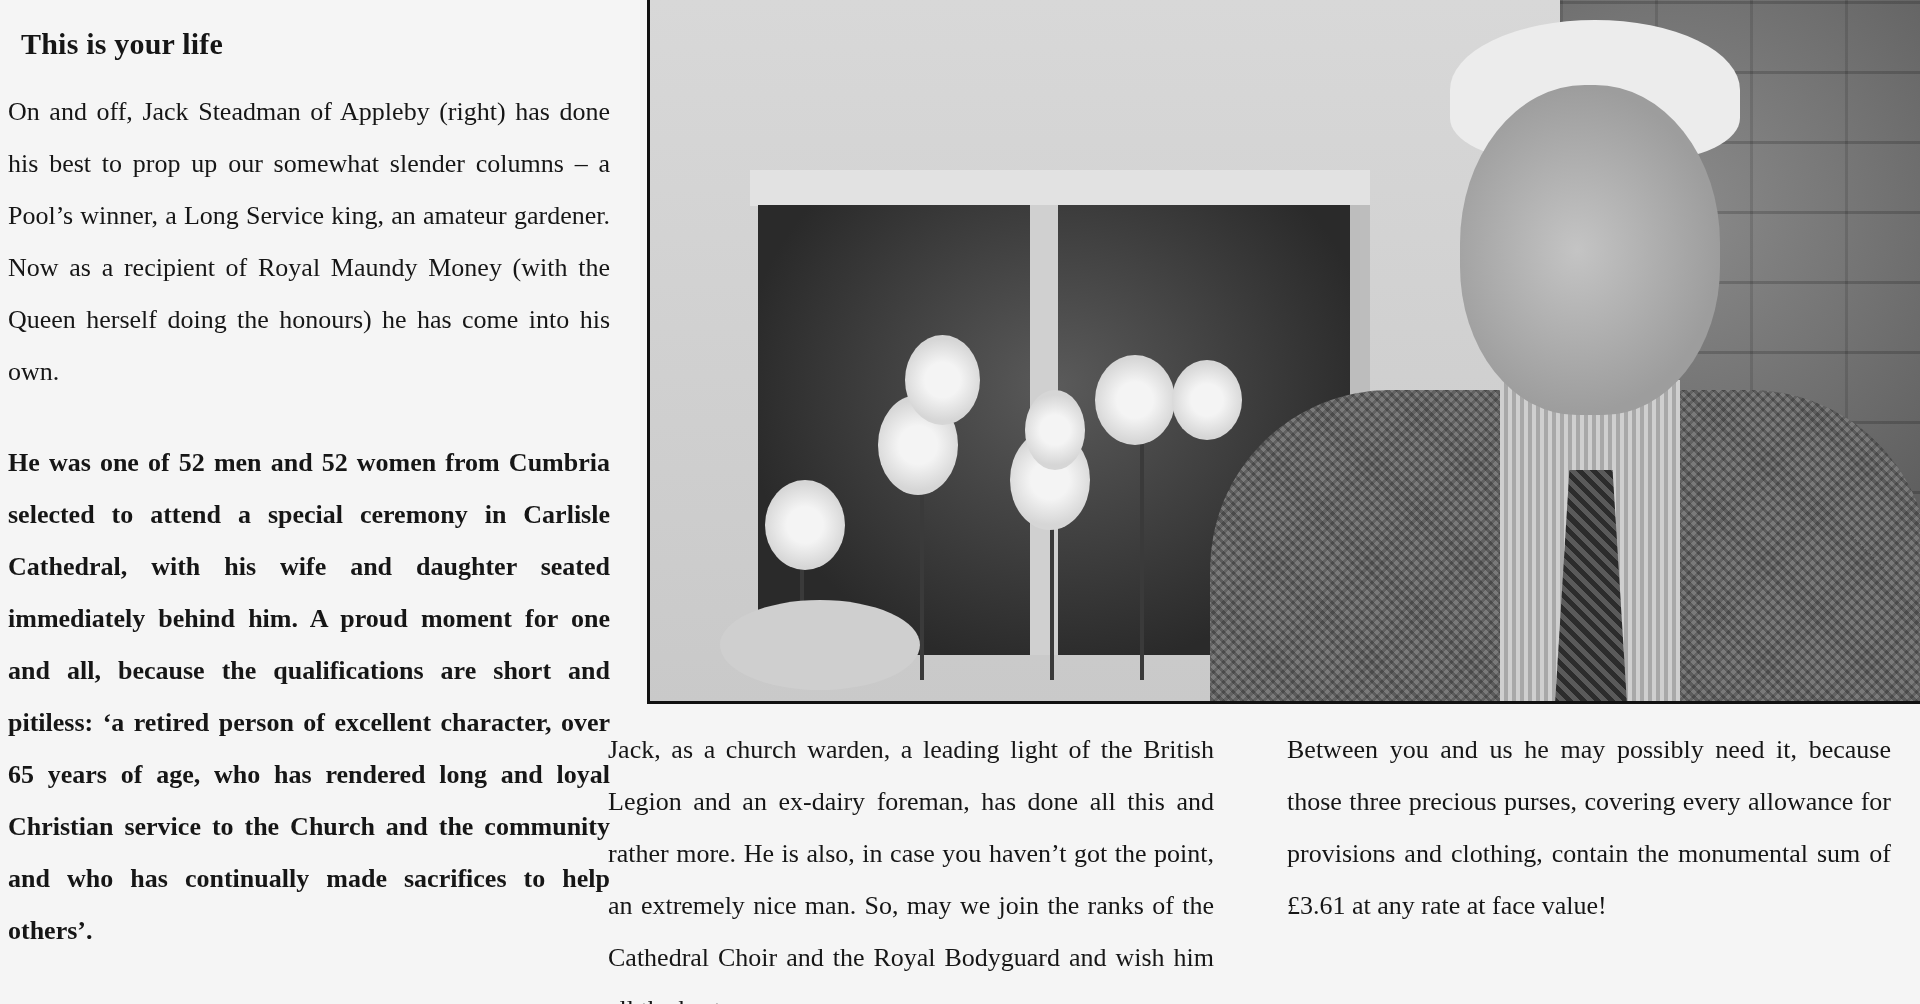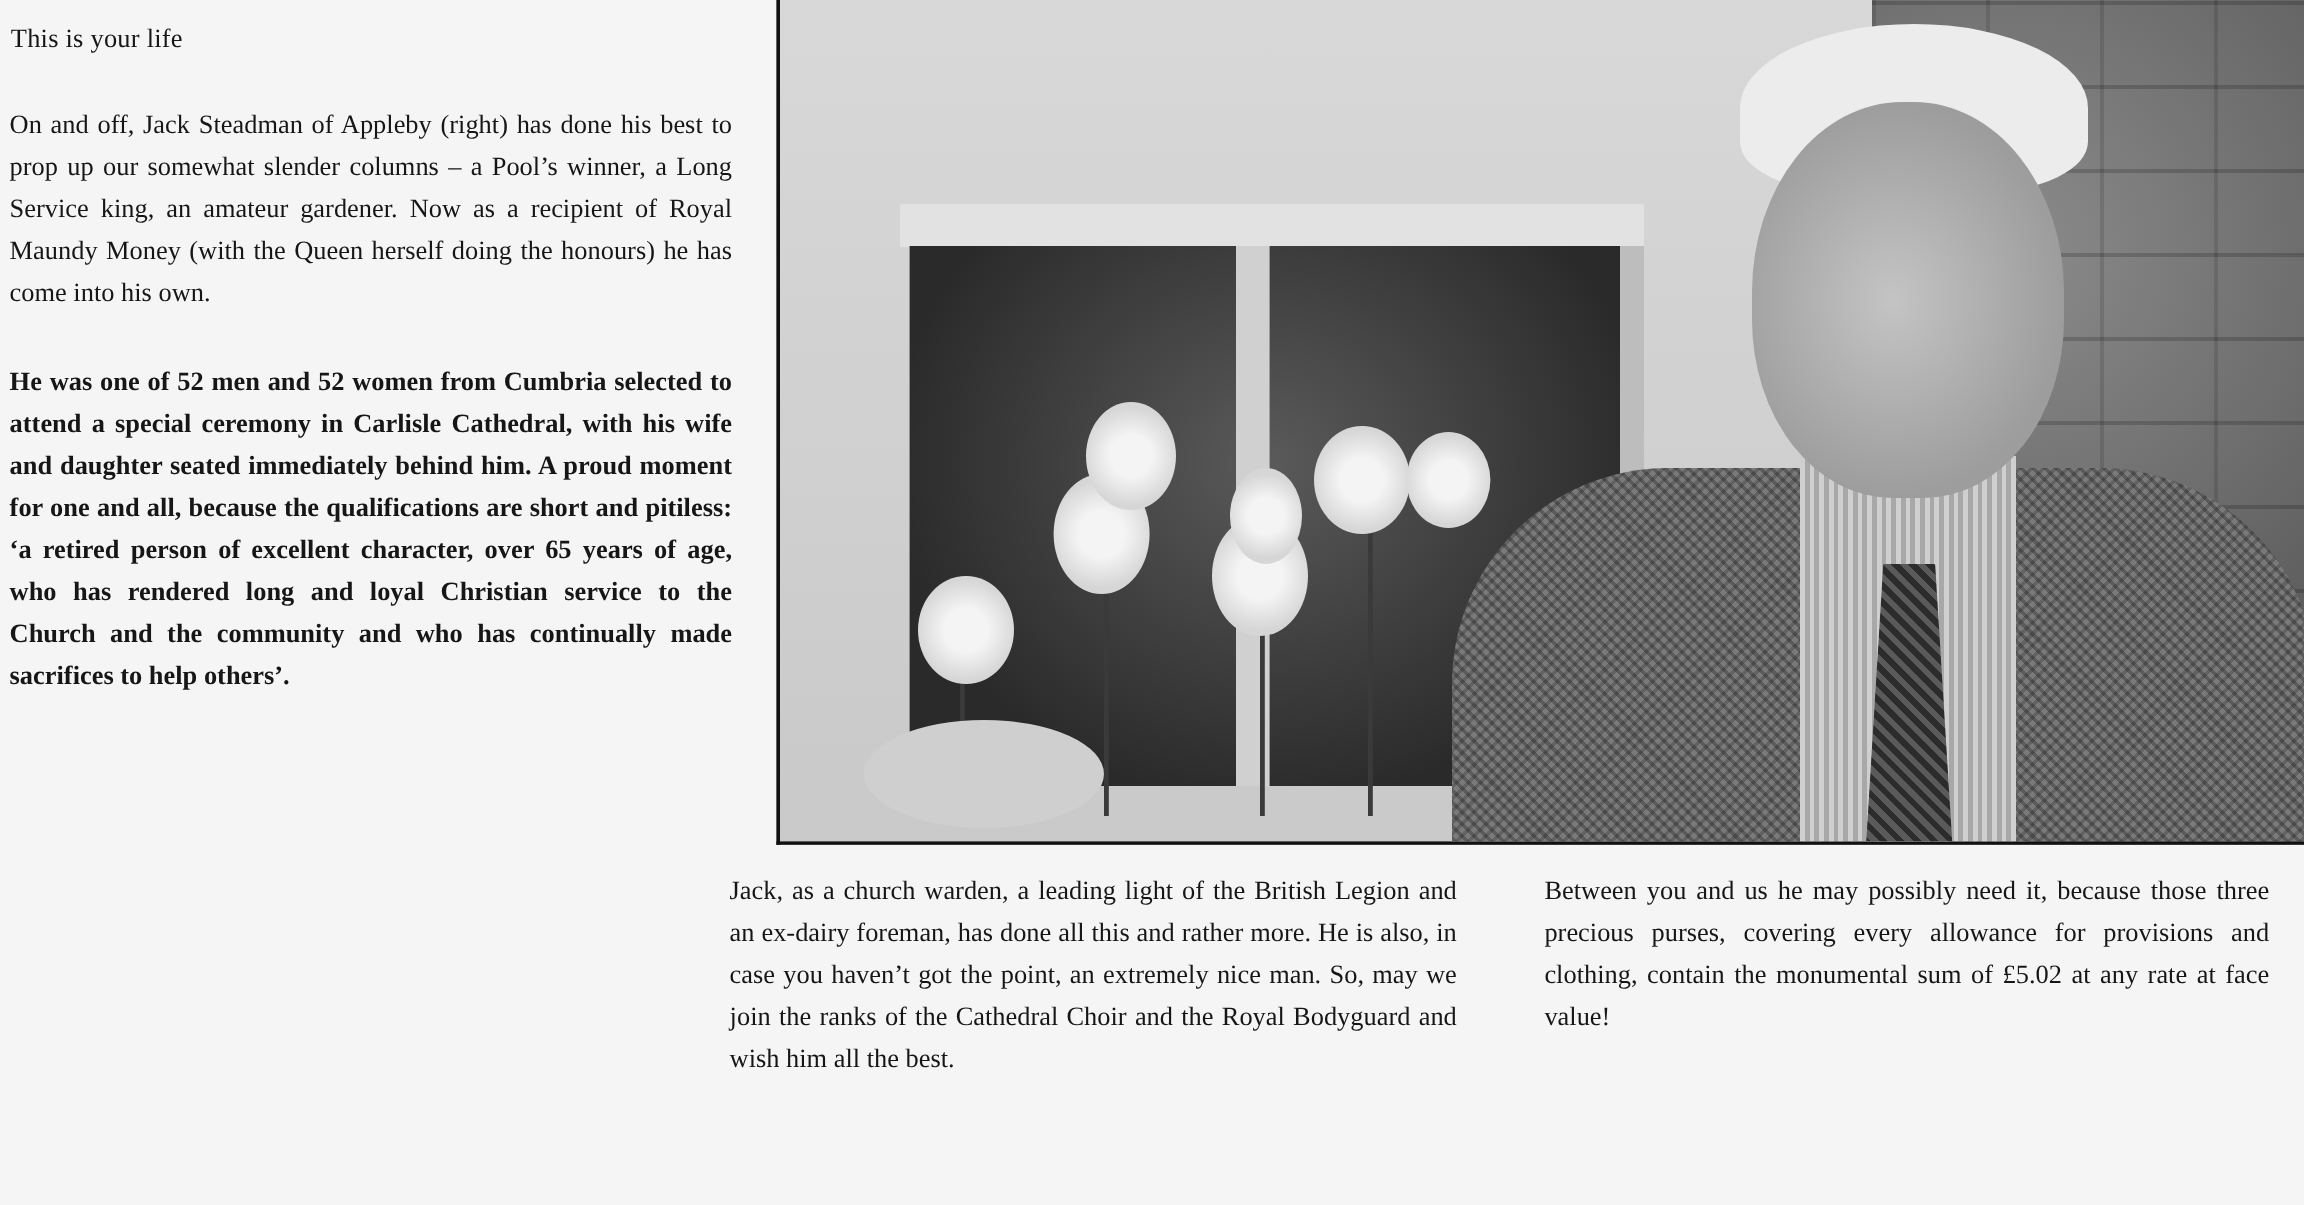--- a/index.html
+++ b/index.html
@@ -2,26 +2,26 @@
 <html><head>
 <meta charset="utf-8">
 <style>
   html, body { margin: 0; padding: 0; }
   body {
     width: 1920px; height: 1004px; overflow: hidden; position: relative;
     background: #f5f5f5; color: #161616;
     font-family: "Liberation Serif", "DejaVu Serif", serif;
   }
   .title {
-    position: absolute; left: 9px; top: 12px; margin: 0;
-    font-size: 22px; font-weight: normal; line-height: 40px; letter-spacing: 0.2px;
+    position: absolute; left: 9px; top: 12px; margin: 12px;
+    font-size: 30px; font-weight: bold; line-height: 40px; letter-spacing: 0.2px;
   }
   .col {
     position: absolute; margin: 0;
-    font-size: 22px; line-height: 35px;
+    font-size: 26px; line-height: 52px;
     text-align: justify; text-align-last: left;
     hyphens: none;
   }
   .col p { margin: 0; }
   #left-col { left: 8px; top: 86px; width: 602px; }
   #left-col p + p { margin-top: 38.7px; font-weight: bold; }
   #cap-left { left: 608px; top: 724px; width: 606px; }
   #cap-right { left: 1287px; top: 724px; width: 604px; }
 
   .photo {
@@ -100,14 +100,14 @@
   <div class="ph-tie"></div>
   <div class="ph-hair"></div>
   <div class="ph-head"></div>
 </div>
 
 <div class="col" id="cap-left">
   <p>Jack, as a church warden, a leading light of the British Legion and an ex-dairy foreman, has done all this and rather more. He is also, in case you haven’t got the point, an extremely nice man. So, may we join the ranks of the Cathedral Choir and the Royal Bodyguard and wish him all the best.</p>
 </div>
 
 <div class="col" id="cap-right">
-  <p>Between you and us he may possibly need it, because those three precious purses, covering every allowance for provisions and clothing, contain the monumental sum of £5.02 at any rate at face value!</p>
+  <p>Between you and us he may possibly need it, because those three precious purses, covering every allowance for provisions and clothing, contain the monumental sum of £3.61 at any rate at face value!</p>
 </div>
 
 </body></html>

